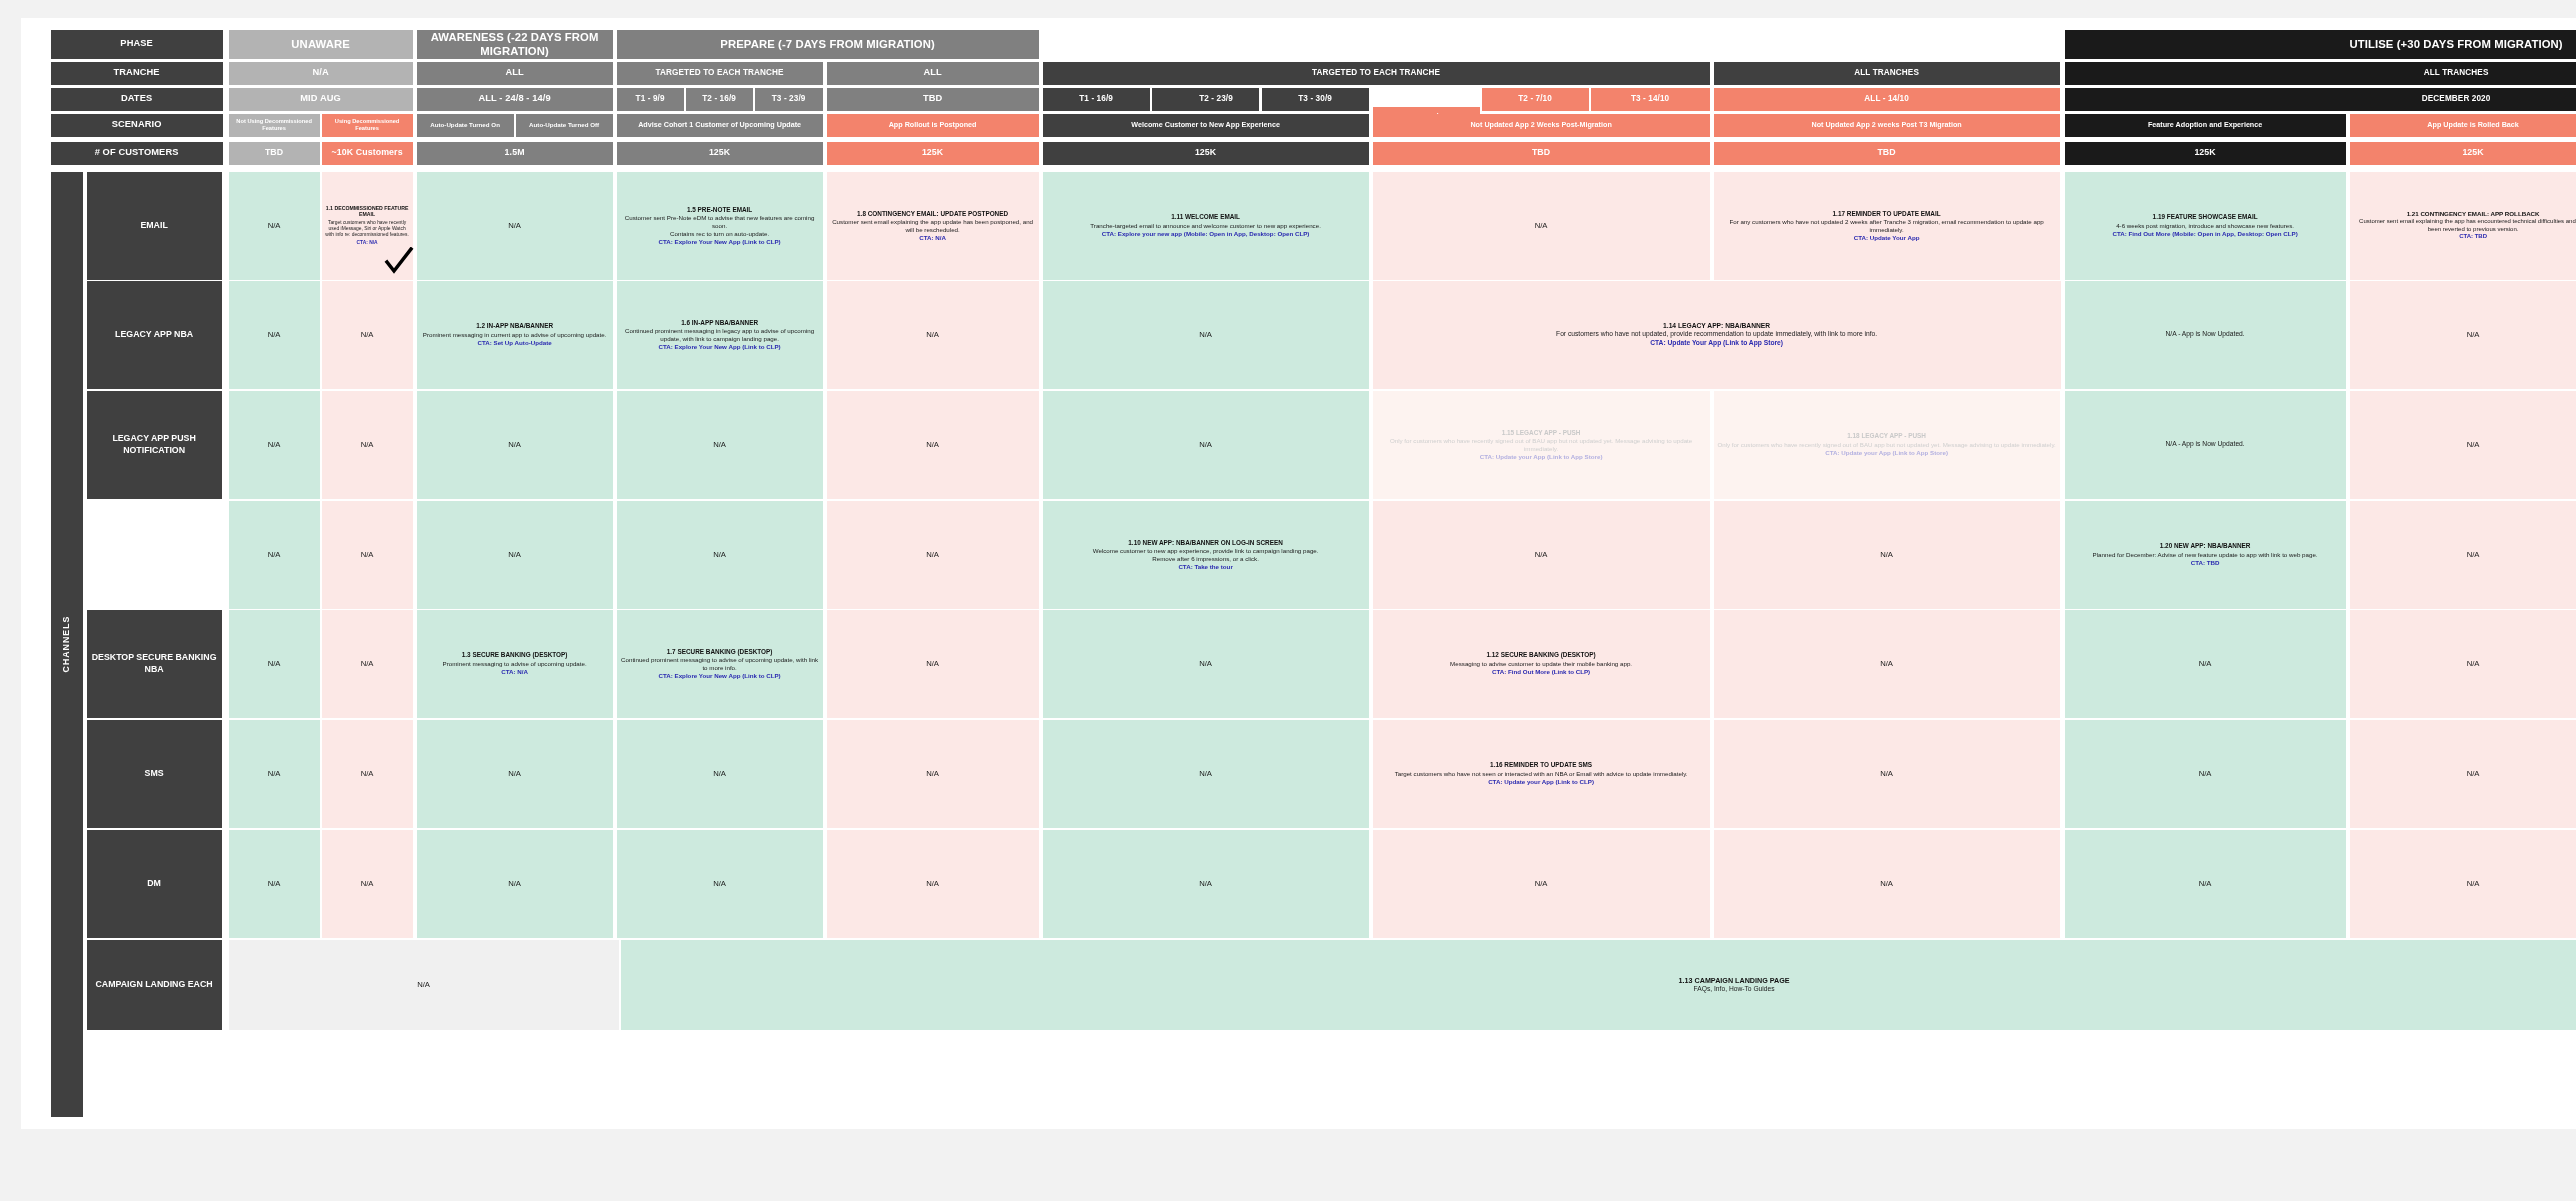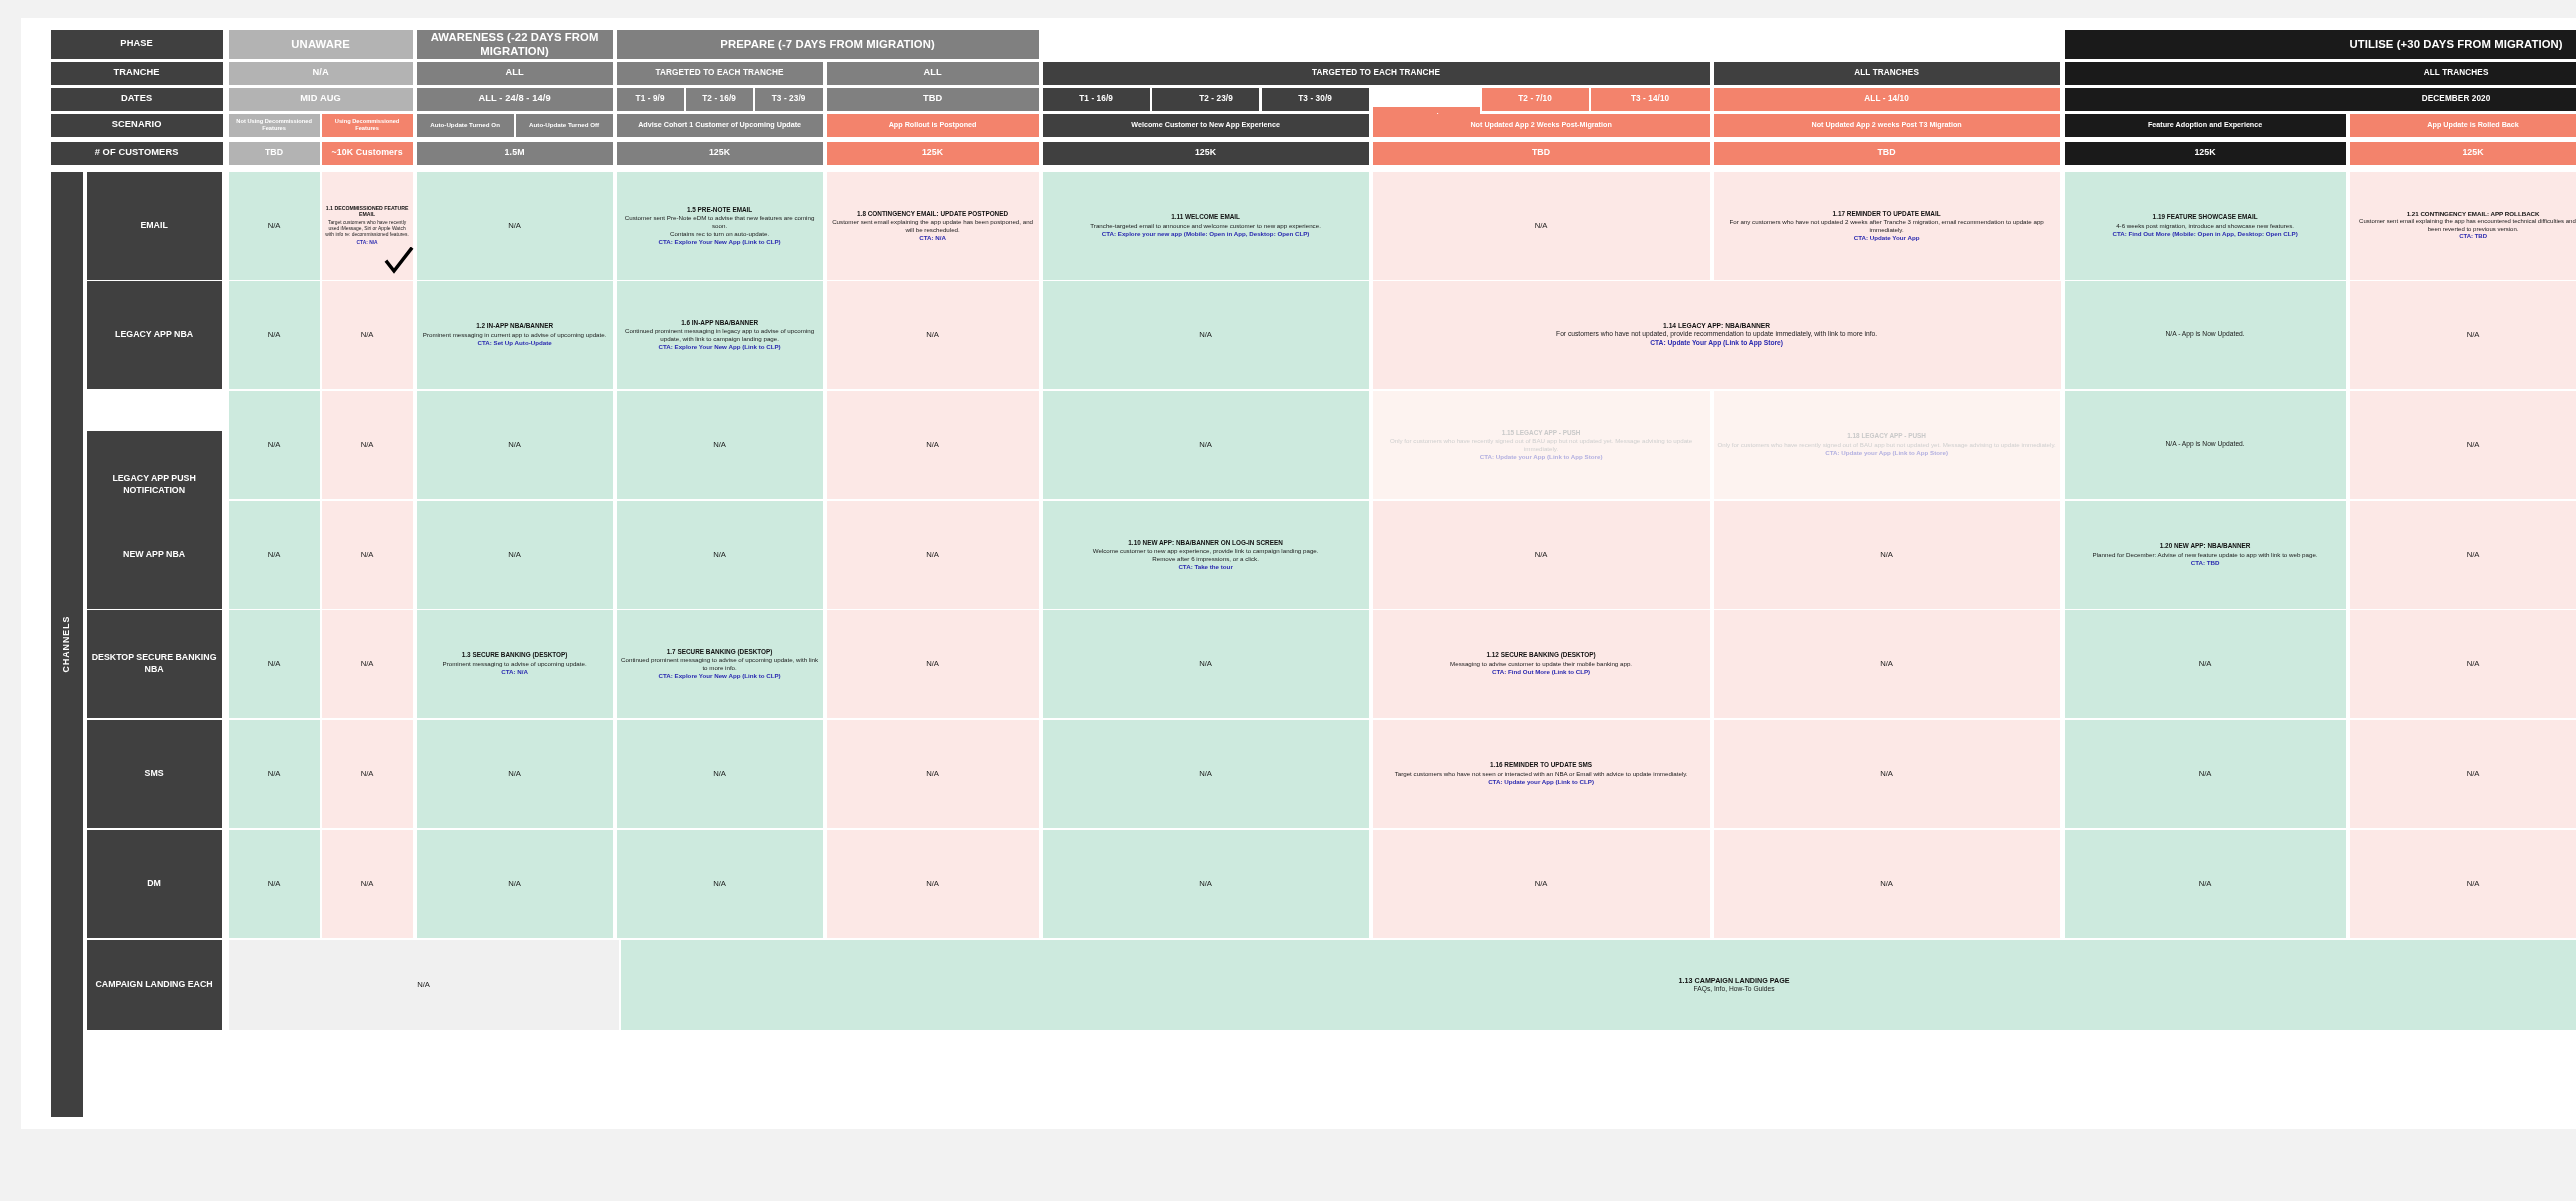--- a/index.html
+++ b/index.html
@@ -90,22 +90,21 @@
   <div class="cell rowlabel hd-title" style="left:30px;top:70px;width:172px;height:23px;font-size:9.3px;">DATES</div>
   <div class="cell rowlabel hd-title" style="left:30px;top:96px;width:172px;height:23px;font-size:9.3px;">SCENARIO</div>
   <div class="cell rowlabel hd-title" style="left:30px;top:124px;width:172px;height:23px;font-size:9.3px;"># OF CUSTOMERS</div>
 
   <div class="chanbar" style="left:30px;top:154px;width:32px;height:945px;font-size:8.8px;">
     <span>CHANNELS</span>
   </div>
 
   <div class="cell rowlabel" style="left:66px;top:154px;width:135px;height:108px;font-size:8.8px;">EMAIL</div>
   <div class="cell rowlabel" style="left:66px;top:263px;width:135px;height:108px;font-size:8.8px;">LEGACY APP NBA</div>
-  <div class="cell rowlabel" style="left:66px;top:373px;width:135px;height:108px;font-size:8.8px;margin-top:40px;">LEGACY APP PUSH NOTIFICATION</div>
-  <div class="cell rowlabel" style="left:66px;top:483px;width:135px;height:108px;font-size:8.8px;">NEW APP NBA</div>
+  <div class="cell rowlabel" style="left:66px;top:373px;width:135px;height:108px;font-size:8.8px;">LEGACY APP PUSH NOTIFICATION</div>
   <div class="cell rowlabel" style="left:66px;top:592px;width:135px;height:108px;font-size:8.8px;">DESKTOP SECURE BANKING NBA</div>
   <div class="cell rowlabel" style="left:66px;top:702px;width:135px;height:108px;font-size:8.8px;">SMS</div>
   <div class="cell rowlabel" style="left:66px;top:812px;width:135px;height:108px;font-size:8.8px;">DM</div>
   <div class="cell rowlabel" style="left:66px;top:922px;width:135px;height:90px;font-size:8.8px;">CAMPAIGN LANDING EACH</div>
 
   <div class="cell hd-light hd-title" style="left:208px;top:12.4px;width:184px;height:29px;font-size:11.3px;">UNAWARE</div>
   <div class="cell hd-mid hd-title" style="left:396px;top:12.4px;width:196px;height:29px;font-size:11.3px;">AWARENESS (-22 DAYS FROM MIGRATION)</div>
   <div class="cell hd-mid hd-title" style="left:596px;top:12.4px;width:422px;height:29px;font-size:11.3px;">PREPARE (-7 DAYS FROM MIGRATION)</div>
   <div class="cell hd-black hd-title" style="left:2044px;top:12.4px;width:783px;height:29px;font-size:11.3px;">UTILISE (+30 DAYS FROM MIGRATION)</div>
 

